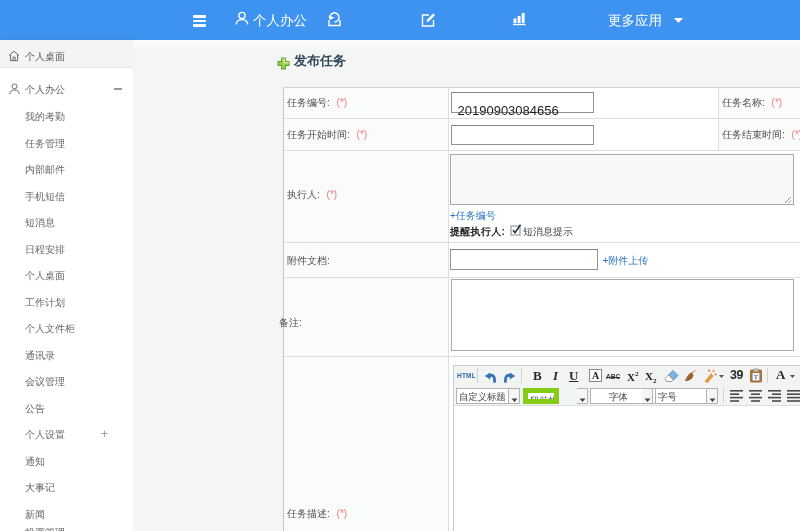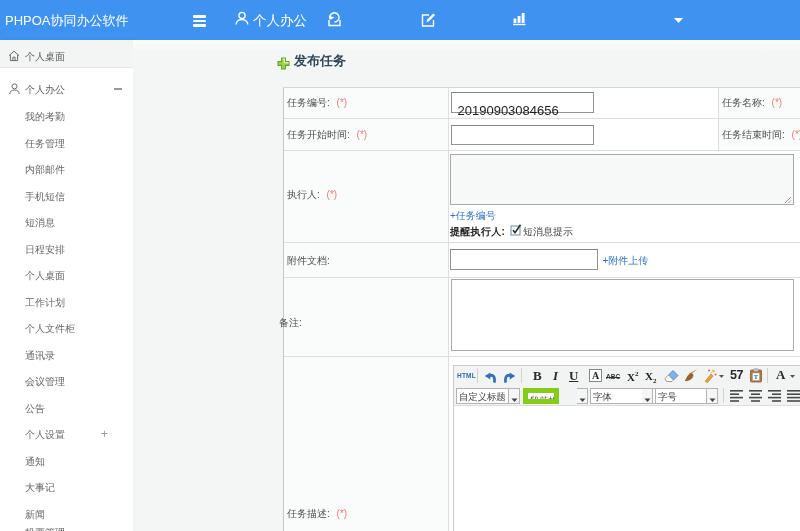--- a/index.html
+++ b/index.html
@@ -28,21 +28,20 @@
 .cell { position:absolute; border-right:1px solid #dcdedf; border-bottom:1px solid #dcdedf; }
 .lbl { font-size:10px; color:#4f4f4f; white-space:nowrap; }
 .star { color:#ee7c7c; margin-left:4px; }
 .inp { position:absolute; background:#fff; border:1px solid #929292; border-top-color:#848484; }
 .link { position:absolute; font-size:10px; color:#2d74c2; white-space:nowrap; }
 </style>
 </head>
 <body>
 
 <div id="hdr">
-  <span id="logo">PHPOA协同办公软件</span>
   <div id="ham">
     <div style="top:15.3px"></div>
     <div style="top:19.7px"></div>
     <div style="top:24.1px"></div>
   </div>
 
   <svg class="abs" style="left:235px;top:11px" width="14" height="15" viewBox="0 0 14 15">
     <circle cx="7" cy="4.4" r="3.1" fill="none" stroke="#fff" stroke-width="1.3"></circle>
     <path d="M1.2 13.6 C1.2 10.4 3.6 8.6 7 8.6 C10.4 8.6 12.8 10.4 12.8 13.6" fill="none" stroke="#fff" stroke-width="1.3"></path>
   </svg>
@@ -58,20 +57,21 @@
     <path d="M12.5 8 L12.5 14 L1.5 14 L1.5 3 L8 3" fill="none" stroke="#fff" stroke-width="1.4"></path>
     <path d="M5.5 10.2 L6.2 7.4 L12.2 1.4 L14 3.2 L8 9.2 Z" fill="#fff"></path>
   </svg>
 
   <svg class="abs" style="left:513px;top:11px" width="14" height="15" viewBox="0 0 14 15">
     <rect x="0.5" y="7.5" width="2.9" height="4.5" fill="#fff"></rect>
     <rect x="4.6" y="5" width="2.9" height="7" fill="#fff"></rect>
     <rect x="8.7" y="2" width="2.9" height="10" fill="#fff"></rect>
     <rect x="0" y="12.8" width="12.5" height="1.4" fill="#fff"></rect>
   </svg>
+  <span class="nav-t" style="left:608px">更多应用</span>
   <svg class="abs" style="left:673px;top:17px" width="11" height="7" viewBox="0 0 11 7">
     <path d="M1 1 L5.5 6 L10 1 Z" fill="#fff"></path>
   </svg>
 </div>
 
 <div id="side">
   <div class="top-item"></div>
 
   <svg class="abs" style="left:8px;top:10px" width="12" height="12" viewBox="0 0 12 12">
     <path d="M1 5.6 L6 1.2 L11 5.6 M2.4 4.8 L2.4 10.6 L9.6 10.6 L9.6 4.8 M4.9 10.6 L4.9 7.2 L7.1 7.2 L7.1 10.6" fill="none" stroke="#6b6b6b" stroke-width="1"></path>
@@ -197,21 +197,21 @@
 <svg class="abs" style="left:703px;top:368px" width="14" height="15" viewBox="0 0 14 15">
   <path d="M2 13.5 L8 6 L10 8 L4 15" fill="#e8a33d" stroke="#b97a1e" stroke-width="0.7"></path>
   <circle cx="10.5" cy="3" r="1.3" fill="#f0b345"></circle>
   <circle cx="6" cy="2.5" r="1" fill="#e05c5c"></circle>
   <circle cx="12.5" cy="6.5" r="1" fill="#e05c5c"></circle>
   <circle cx="8.2" cy="4.8" r="0.8" fill="#f0cc66"></circle>
 </svg>
 <svg class="abs" style="left:718px;top:374px" width="7" height="5" viewBox="0 0 7 5">
     <path d="M1 1 L3.5 4 L6 1 Z" fill="#555"></path>
   </svg>
-<div class="abs" style="left:730px;top:367.5px;font-size:12.5px;font-weight:bold;color:#2a2a2a;letter-spacing:-0.5px">57</div>
+<div class="abs" style="left:730px;top:367.5px;font-size:12.5px;font-weight:bold;color:#2a2a2a;letter-spacing:-0.5px">39</div>
 
 <svg class="abs" style="left:749px;top:368px" width="14" height="15" viewBox="0 0 14 15">
   <rect x="1.5" y="2" width="11" height="12" rx="1" fill="#b5763a" stroke="#8f5a26" stroke-width="0.8"></rect>
   <rect x="4.5" y="0.8" width="5" height="2.6" rx="0.8" fill="#c9c9c9" stroke="#8a8a8a" stroke-width="0.6"></rect>
   <rect x="3.5" y="5" width="7" height="7.5" fill="#fff" stroke="#999" stroke-width="0.5"></rect>
   <text x="7" y="11" font-size="6.5" font-weight="bold" fill="#2a66a8" text-anchor="middle" font-family="Liberation Serif">T</text>
 </svg>
 <div class="abs" style="left:767px;top:368px;width:1px;height:15px;background:#d2d2d2"></div>
 <div class="abs" style="left:776px;top:367px;font-family:'Liberation Serif',serif;font-size:13px;font-weight:bold;color:#2a2a2a">A</div>
 <svg class="abs" style="left:789px;top:374px" width="7" height="5" viewBox="0 0 7 5">
@@ -219,21 +219,21 @@
   </svg>
 
 <div class="abs" style="left:456px;top:387.5px;width:53px;height:16.5px;background:#fff;border:1px solid #b3b3b3;font-size:9.5px;color:#444;line-height:15px;padding-left:2px;letter-spacing:-0.2px;white-space:nowrap;overflow:hidden">自定义标题</div>
 <div class="abs" style="left:509px;top:387.5px;width:11px;height:16.5px;background:#f6f6f6;border:1px solid #b3b3b3;border-left:none;text-align:center"><svg width="7" height="5" viewBox="0 0 7 5" style="margin-top:6px">
       <path d="M0.5 0.5 L3.5 4 L6.5 0.5 Z" fill="#444"></path>
     </svg></div>
 <div class="abs" style="left:523px;top:387.5px;width:36px;height:16.5px;background:#fff;border:5px solid #84cc16;font-size:9.5px;color:#444;line-height:15px;padding-left:2px;letter-spacing:-0.2px;white-space:nowrap;overflow:hidden">段落格式</div>
 <div class="abs" style="left:577px;top:387.5px;width:11px;height:16.5px;background:#f6f6f6;border:1px solid #b3b3b3;border-left:none;text-align:center"><svg width="7" height="5" viewBox="0 0 7 5" style="margin-top:6px">
       <path d="M0.5 0.5 L3.5 4 L6.5 0.5 Z" fill="#444"></path>
     </svg></div>
-<div class="abs" style="left:590px;top:387.5px;width:72px;height:16.5px;background:#fff;border:1px solid #b3b3b3;font-size:9.5px;color:#444;line-height:15px;padding-left:2px;letter-spacing:-0.2px;white-space:nowrap;overflow:hidden">字体</div>
+<div class="abs" style="left:590px;top:387.5px;width:72px;height:16.5px;background:#fff;border:1px solid #b3b3b3;font-size:9.5px;color:#444;line-height:15px;padding-left:18px;letter-spacing:-0.2px;white-space:nowrap;overflow:hidden">字体</div>
 <div class="abs" style="left:642px;top:387.5px;width:11px;height:16.5px;background:#f6f6f6;border:1px solid #b3b3b3;border-left:none;text-align:center"><svg width="7" height="5" viewBox="0 0 7 5" style="margin-top:6px">
       <path d="M0.5 0.5 L3.5 4 L6.5 0.5 Z" fill="#444"></path>
     </svg></div>
 <div class="abs" style="left:655px;top:387.5px;width:52px;height:16.5px;background:#fff;border:1px solid #b3b3b3;font-size:9.5px;color:#444;line-height:15px;padding-left:2px;letter-spacing:-0.2px;white-space:nowrap;overflow:hidden">字号</div>
 <div class="abs" style="left:707px;top:387.5px;width:11px;height:16.5px;background:#f6f6f6;border:1px solid #b3b3b3;border-left:none;text-align:center"><svg width="7" height="5" viewBox="0 0 7 5" style="margin-top:6px">
       <path d="M0.5 0.5 L3.5 4 L6.5 0.5 Z" fill="#444"></path>
     </svg></div>
 <div class="abs" style="left:723px;top:388px;width:1px;height:15px;background:#d2d2d2"></div>
 
 <svg class="abs" style="left:730px;top:390px" width="13" height="12" viewBox="0 0 13 12">

